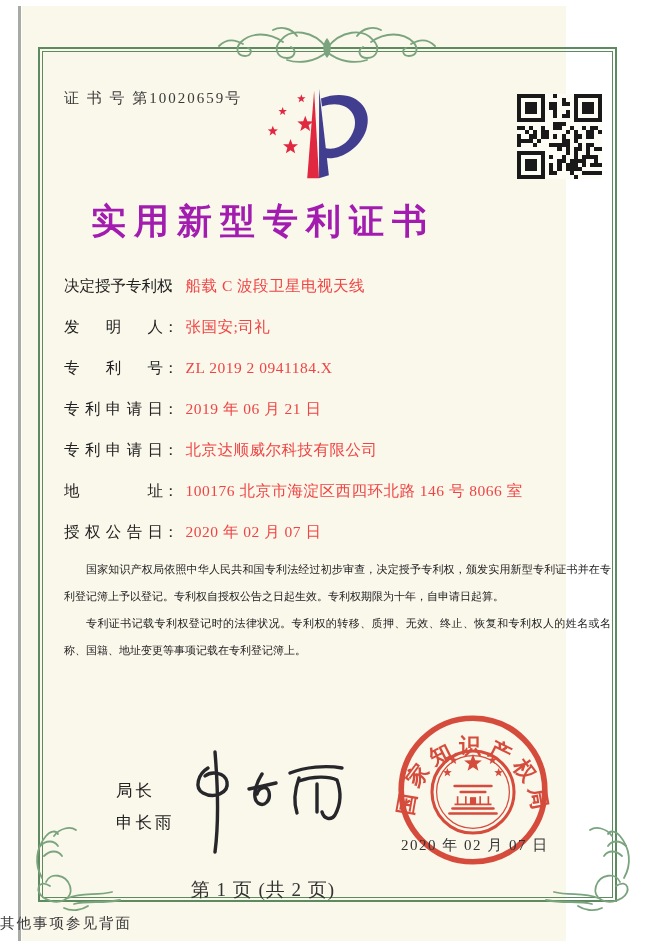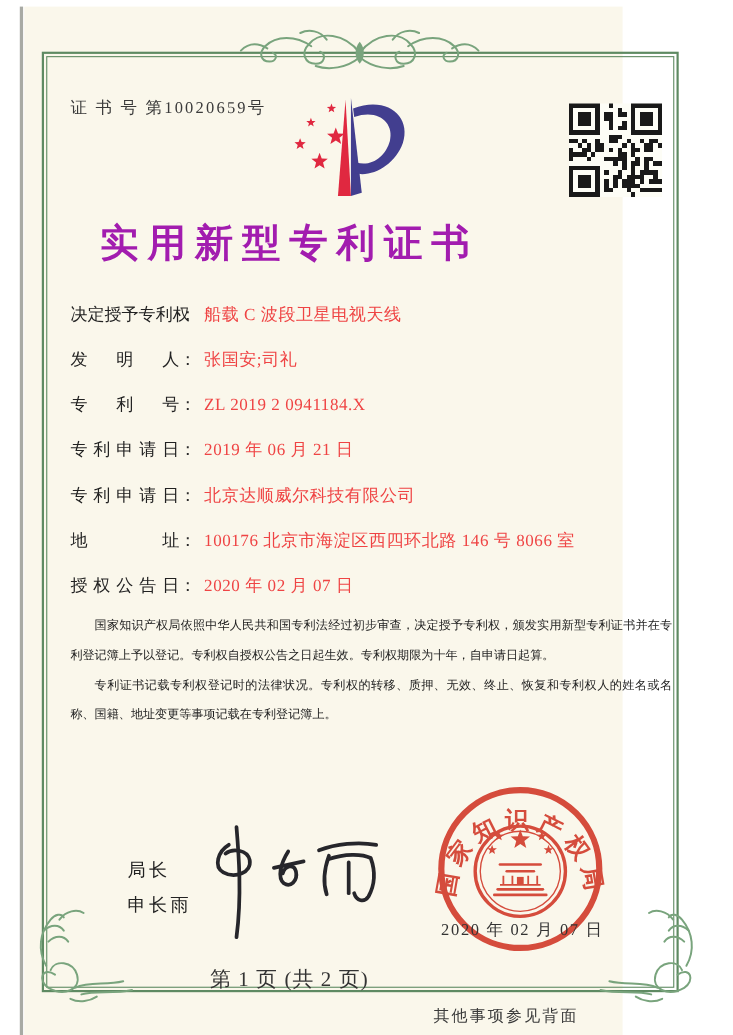--- a/index.html
+++ b/index.html
@@ -31,21 +31,21 @@
   .grant-pair1{width:281px;}
   .paragraphs{position:absolute;left:64px;top:556px;width:547px;font-size:11px;}
   .paragraphs p{text-indent:2em;line-height:27px;text-align:justify;color:#222;}
   .signer{position:absolute;left:84px;top:780px;font-size:16.5px;letter-spacing:3px;color:#222;margin-left:32px;}
   .signer div{margin-bottom:10px;}
   .signature{position:absolute;left:178px;top:742px;width:175px;height:120px;}
   .seal{position:absolute;left:393px;top:710px;width:160px;height:160px;
     opacity:.9;mix-blend-mode:multiply;}
   .seal-date{position:absolute;left:401px;top:836px;font-size:15px;letter-spacing:1.5px;color:#333;z-index:5;}
   .page-indicator{position:absolute;left:0;right:40px;top:877px;text-align:center;font-size:19px;letter-spacing:1px;color:#333;}
-  .footer-note{position:absolute;left:0;right:40px;top:914px;text-align:right;font-size:14.5px;letter-spacing:2px;color:#3a3a3a;}
+  .footer-note{position:absolute;left:0;right:40px;top:914px;text-align:left;font-size:14.5px;letter-spacing:2px;color:#3a3a3a;}
   .green-stroke{stroke:var(--green-light);fill:none;stroke-width:1.8;stroke-linecap:round;}
   #qr-svg{shape-rendering:crispEdges;}
 </style>
 </head>
 <body>
 
 <div class="page">
   <div class="paper"></div>
   <div class="scan-edge"></div>
 

